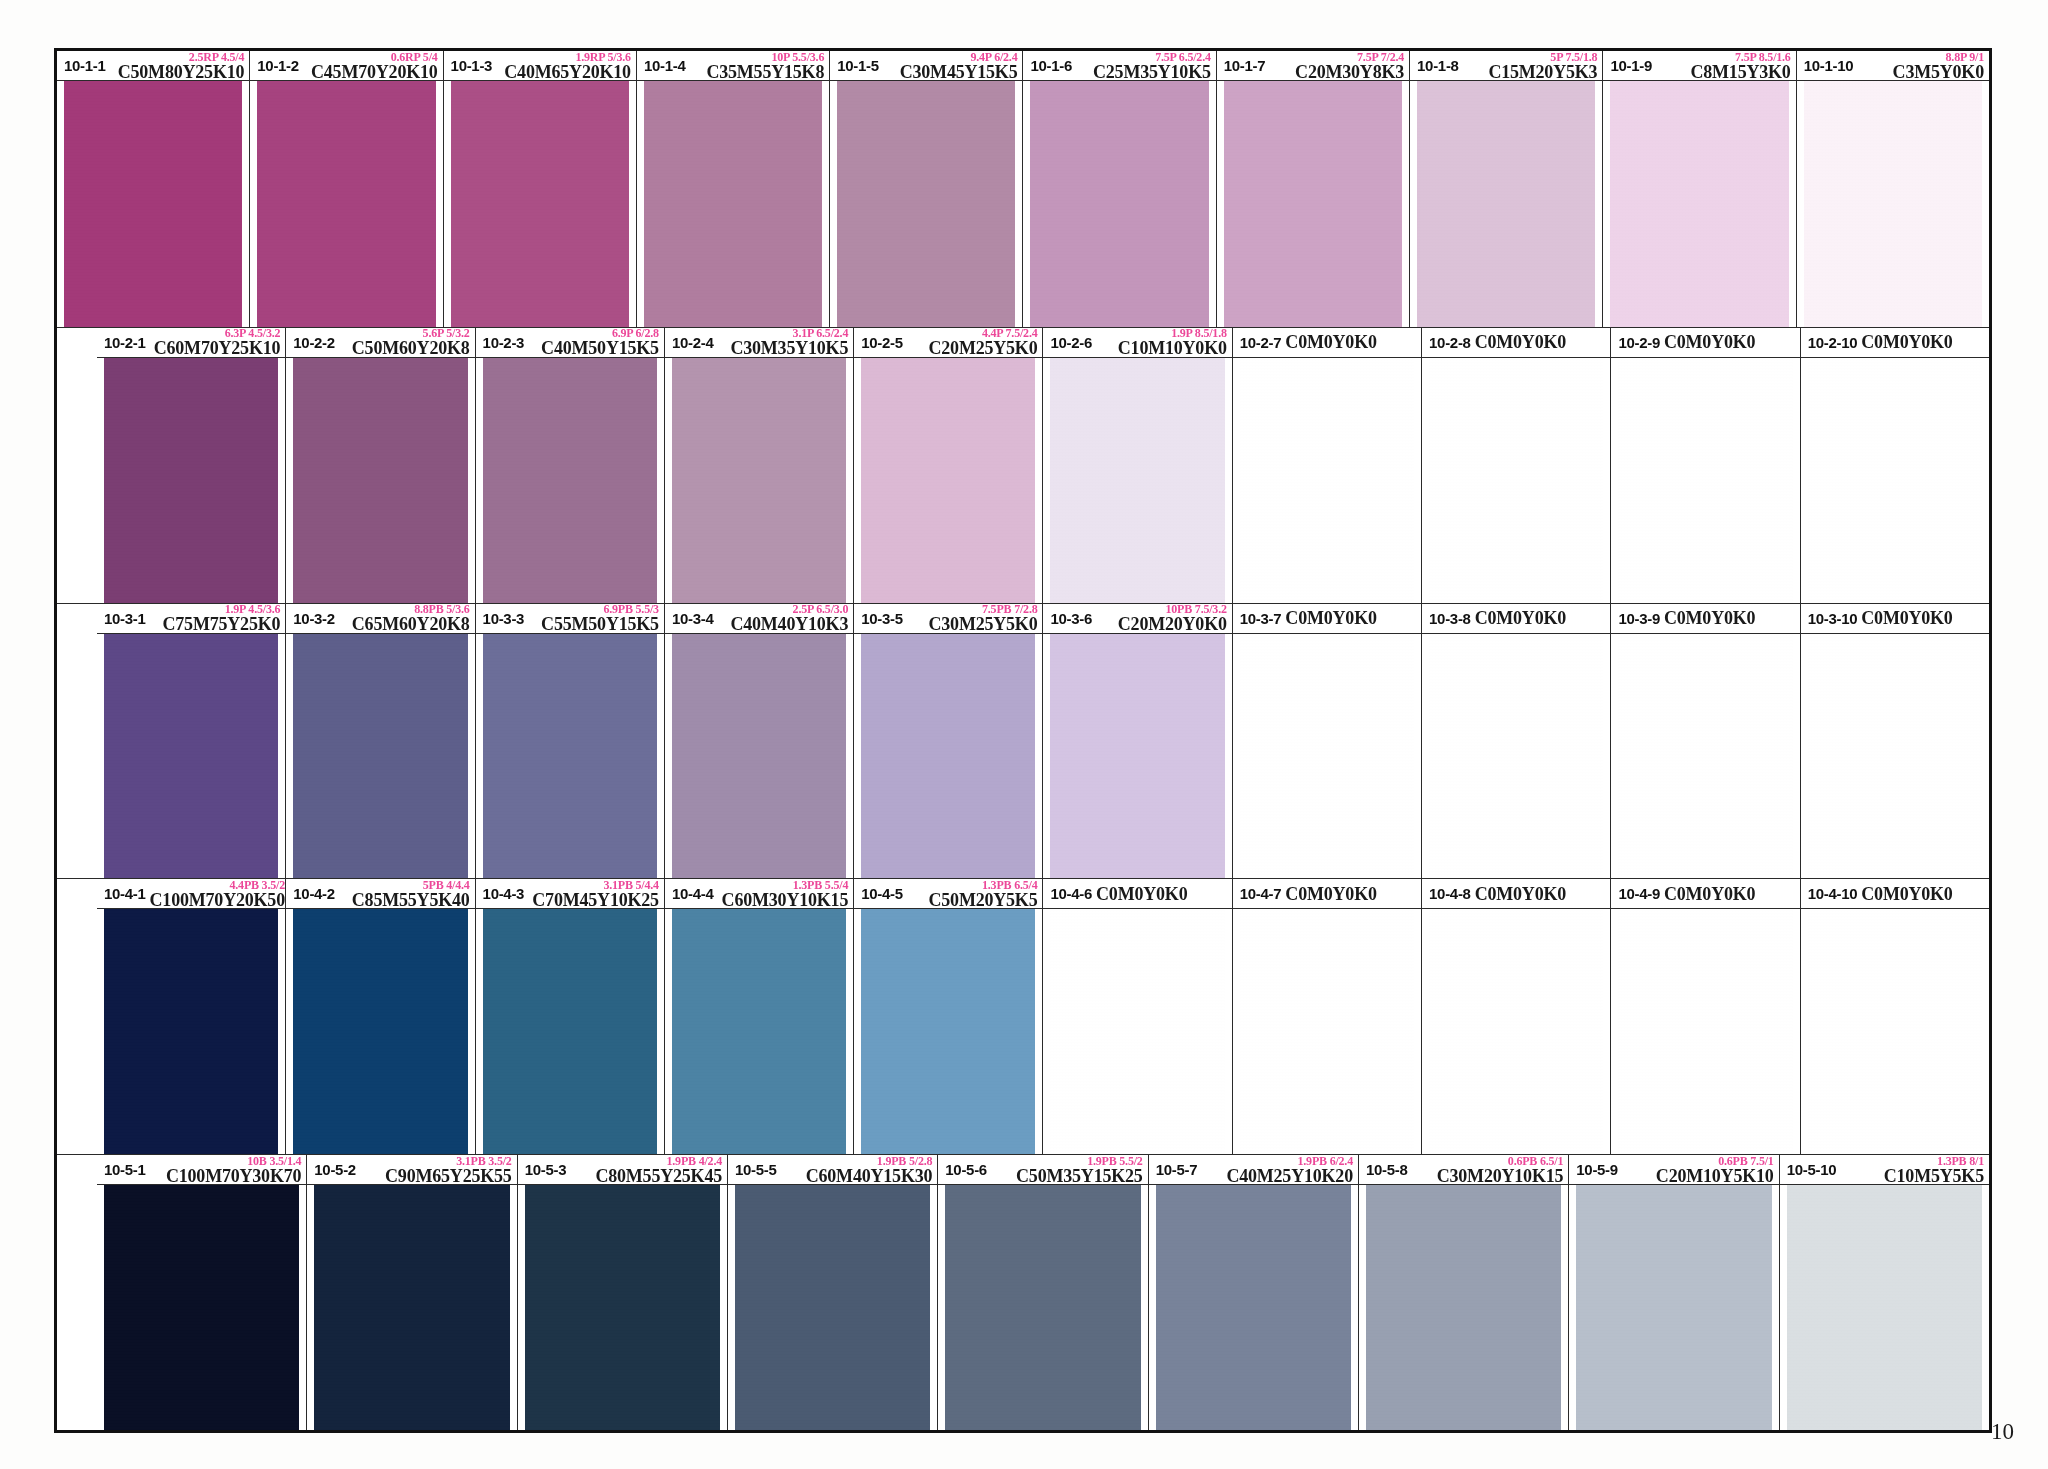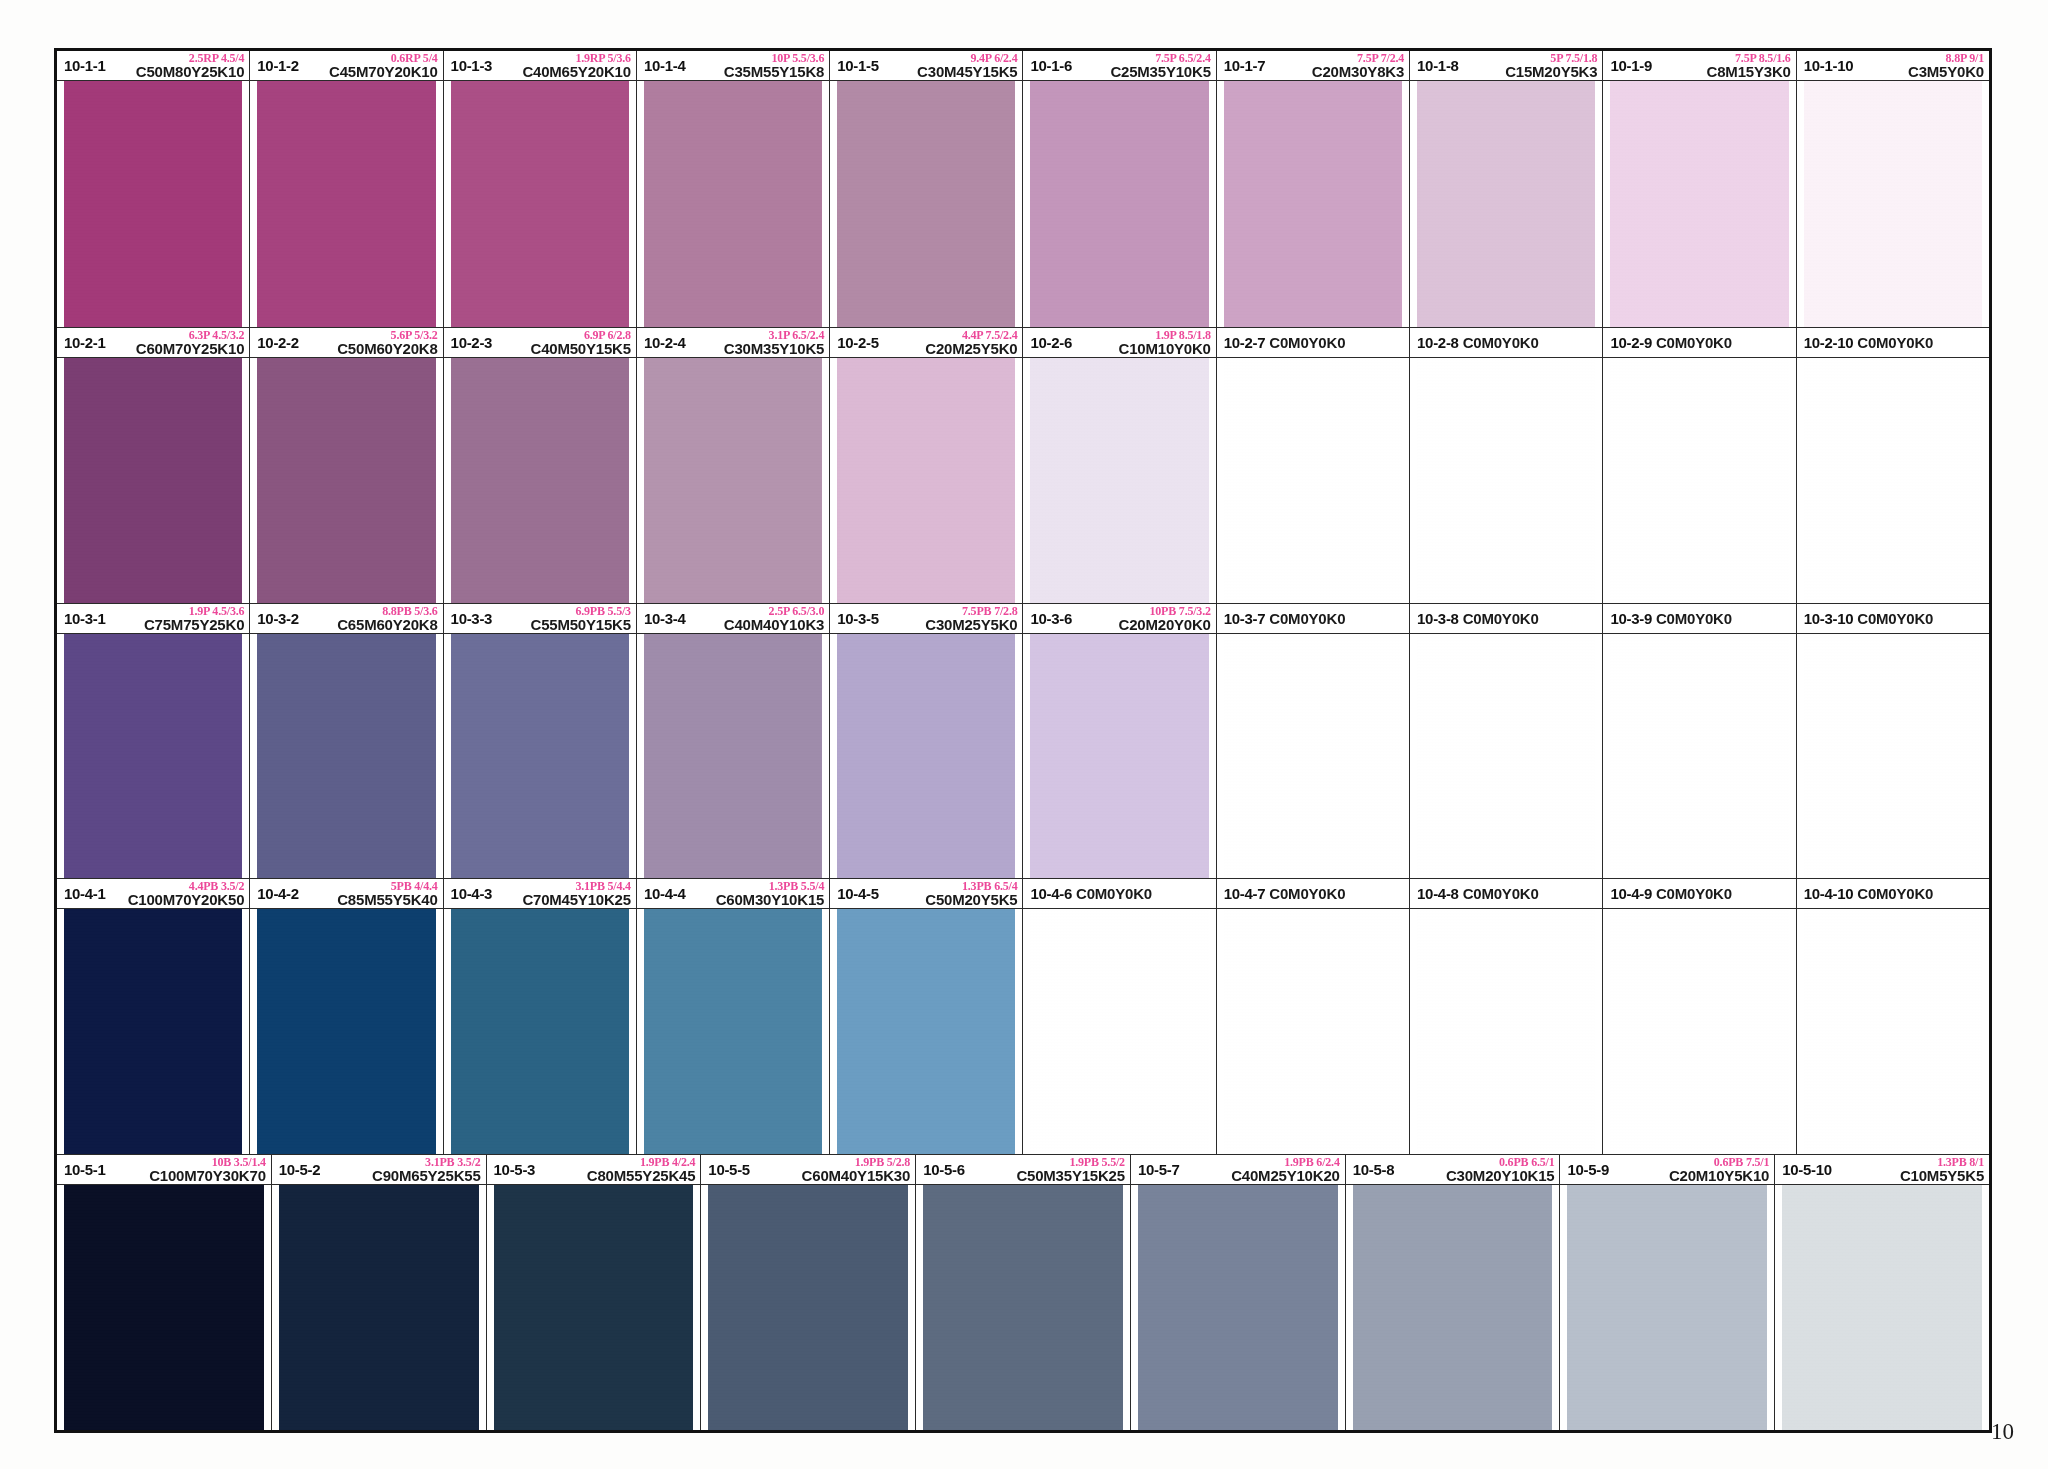--- a/index.html
+++ b/index.html
@@ -36,21 +36,21 @@
   }
 
   
   .band {
     position: relative;
     width: 100%;
     height: 20%;
     box-sizing: border-box;
     display: flex;
   }
-  .band + .band { border-top: 1px solid #2a2a2a; }
+  .band + .band { border-top: 1px solid #2a2a2a; padding-left: 40px; }
 
   .cell {
     position: relative;
     flex: 1 1 0;
     box-sizing: border-box;
     border-right: 1px solid #2a2a2a;
     background: #ffffff;
     overflow: hidden;
   }
   .cell:last-child { border-right: none; }
@@ -84,22 +84,22 @@
   .munsell {
     display: block;
     font-family: "Liberation Serif", serif;
     font-size: 12px;
     font-weight: 700;
     color: #ec4899;
     letter-spacing: -0.2px;
   }
   .cmyk {
     display: block;
-    font-family: Liberation Sans, sans-serif;
-    font-size: 15px;
+    font-family: Liberation Serif, serif;
+    font-size: 18px;
     font-weight: 700;
     color: #1a1a1a;
     letter-spacing: -0.2px;
   }
   
   .specs.single {
     display: flex;
     align-items: center;
     justify-content: flex-start;
     height: 100%;

